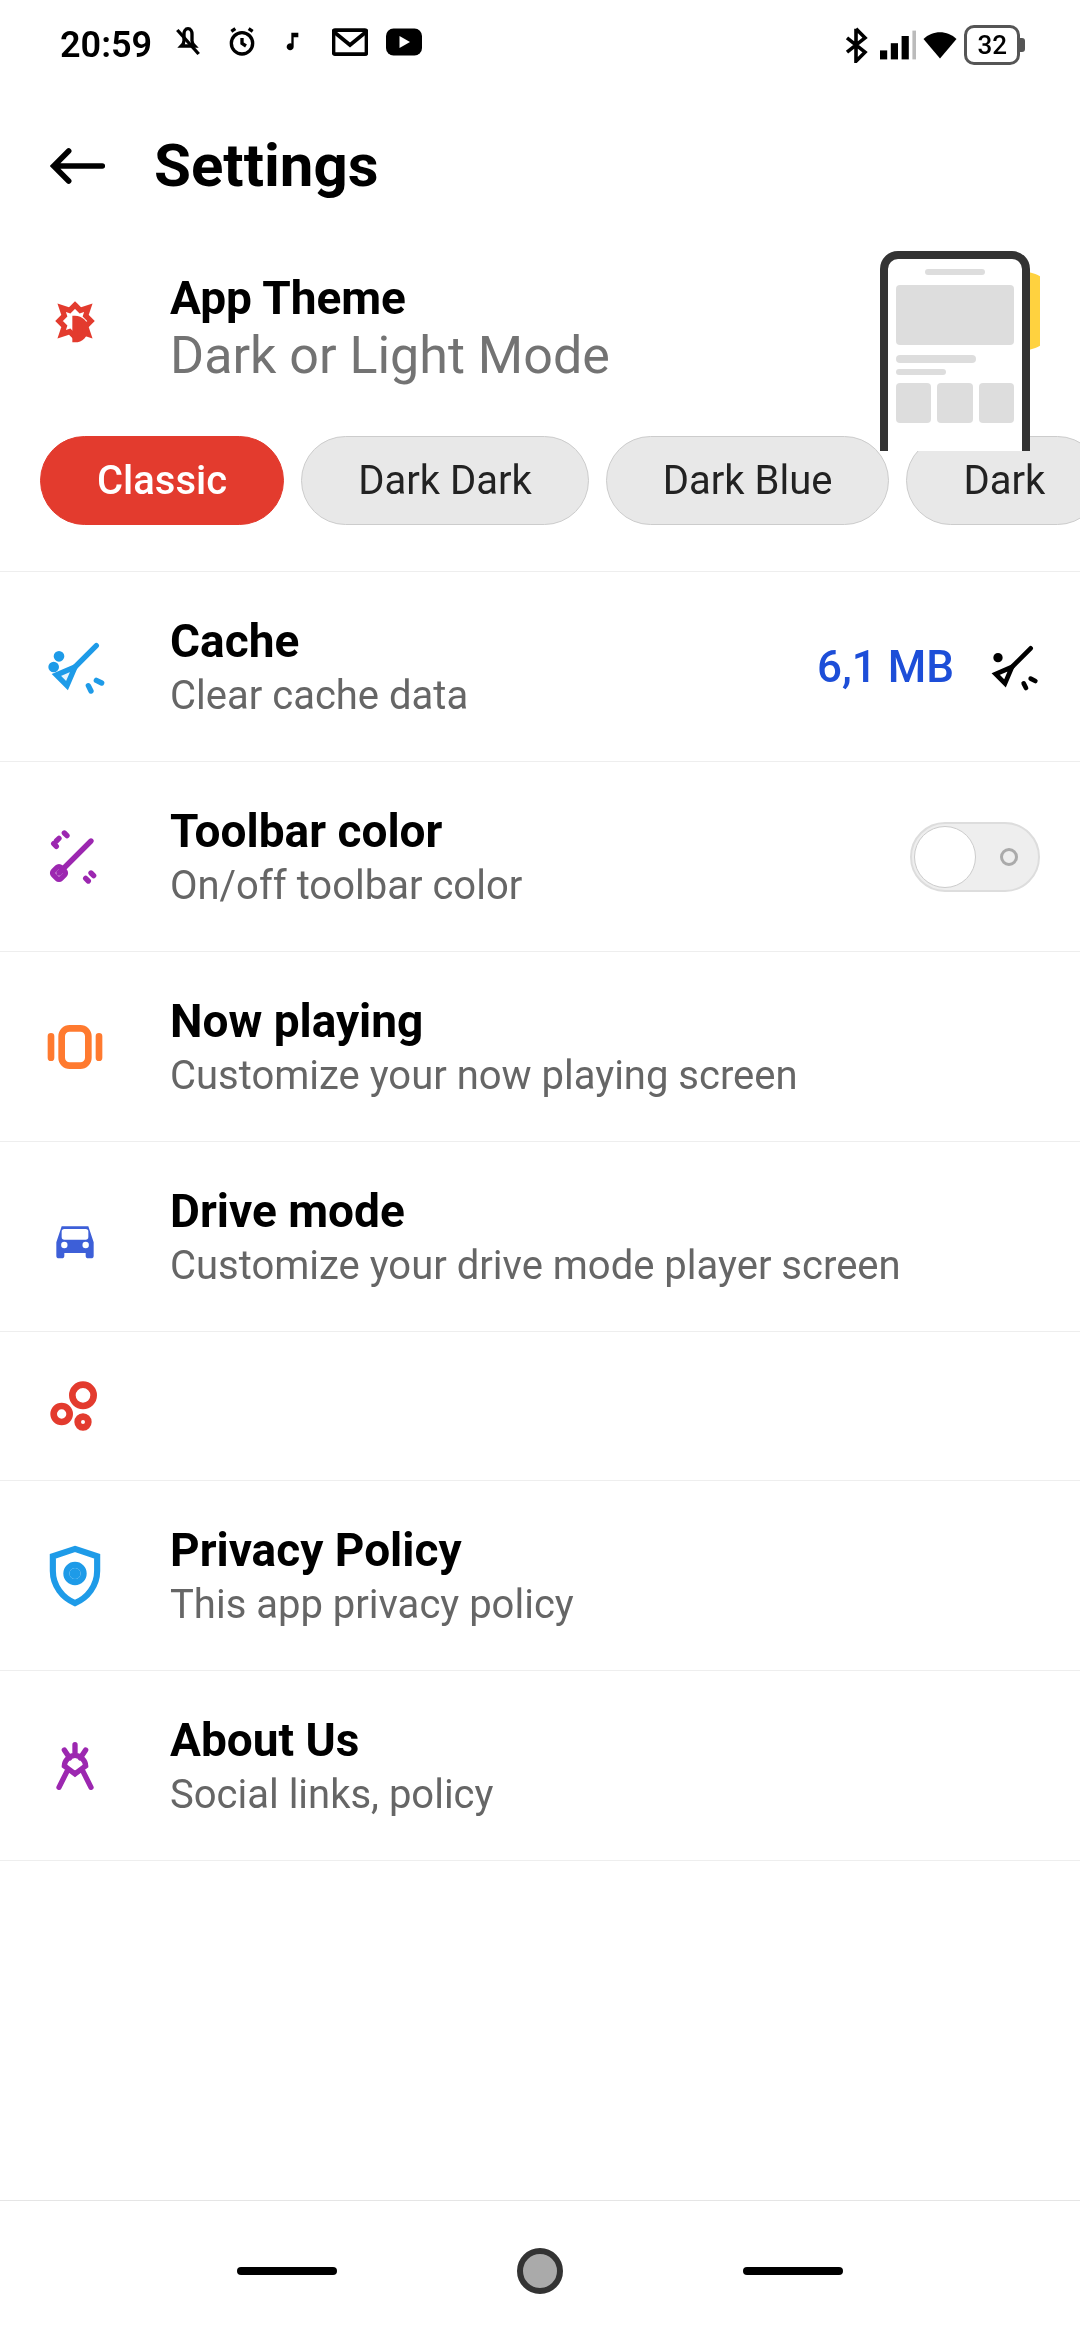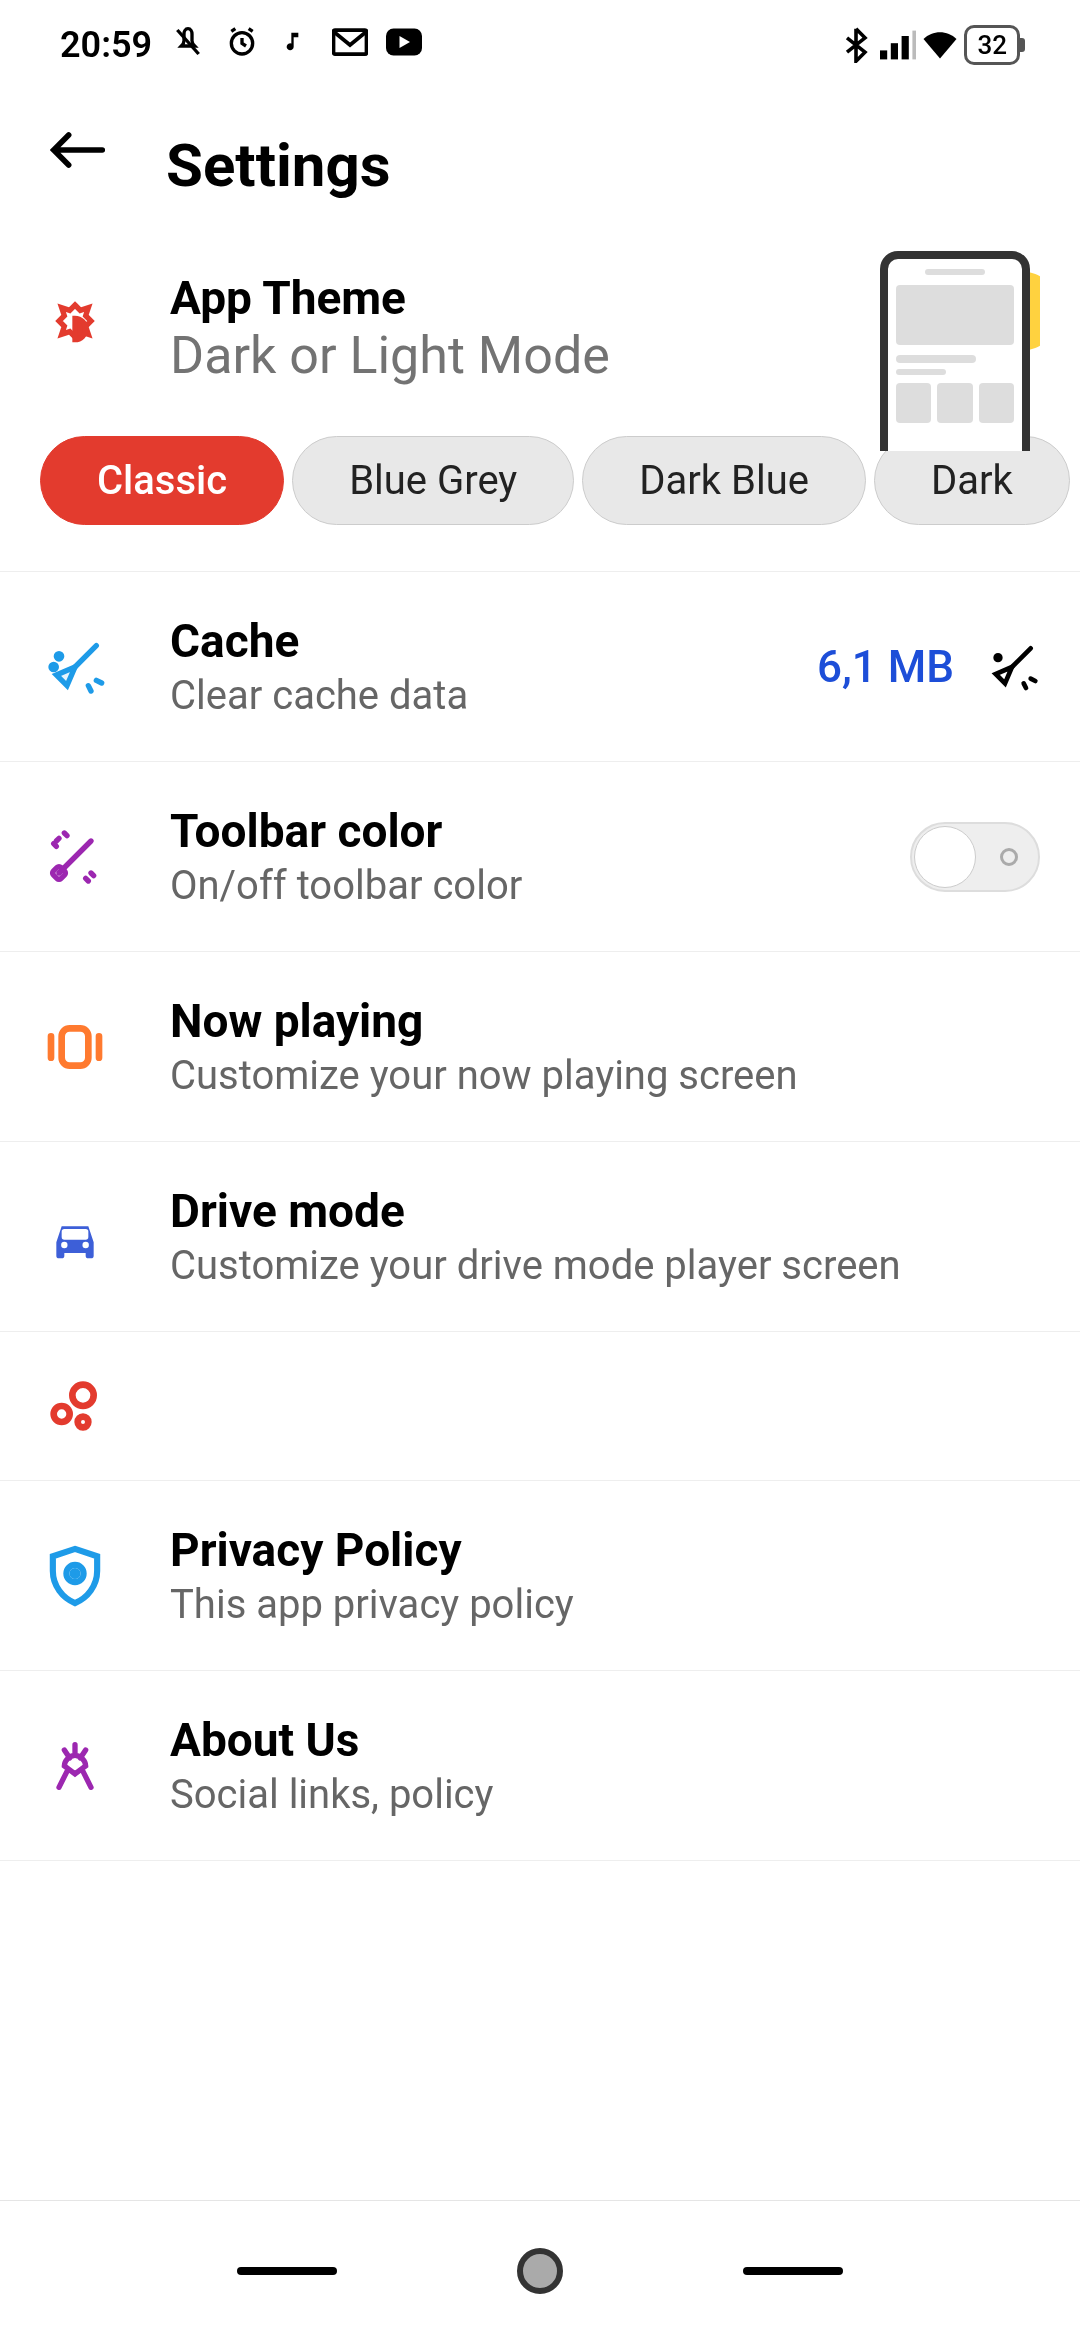--- a/index.html
+++ b/index.html
@@ -39,22 +39,23 @@
   position: absolute;
   right: -8px; top: 50%; transform: translateY(-50%);
   width: 5px; height: 14px;
   background: #555;
   border-radius: 0 3px 3px 0;
 }
 
 
 .header {
   display: flex;
+  align-items: center;
   padding: 40px 50px 40px 50px;
-  gap: 60px;
+  gap: 48px;
 }
 .back-arrow { font-size: 56px; line-height: 1; }
 .header-title { font-size: 60px; font-weight: 700; }
 
 
 .theme-section {
   padding: 30px 40px 36px 40px;
   position: relative;
   border-bottom: 1px solid #eee;
 }
@@ -83,21 +84,21 @@
   width: 150px; height: 250px;
   border: 8px solid #333;
   border-radius: 18px 18px 0 0;
   background: #fff;
 }
 .phone-bar { background: #ddd; border-radius: 4px; }
 
 
 .chips {
   display: flex;
-  gap: 8px;
+  gap: 17px;
   margin-top: 50px;
   padding: 0 0 10px 0;
 }
 .chip {
   padding: 20px 56px;
   border-radius: 50px;
   font-size: 40px;
   background: #e8e8e8;
   color: #222;
   border: 1px solid #ccc;
@@ -260,21 +261,21 @@
       <div style="display:flex;gap:6px;margin:8px 8px;">
         <div class="phone-bar" style="flex:1;height:40px;"></div>
         <div class="phone-bar" style="flex:1;height:40px;"></div>
         <div class="phone-bar" style="flex:1;height:40px;"></div>
       </div>
     </div>
   </div>
 
   <div class="chips">
     <div class="chip active">Classic</div>
-    <div class="chip">Blue Grey</div>
+    <div class="chip">Dark Dark</div>
     <div class="chip">Dark Blue</div>
     <div class="chip">Dark</div>
   </div>
 </div>
 
 <div class="row">
   <div class="row-icon">
     <svg width="64" height="64" viewBox="0 0 24 24" fill="none" stroke="#1e9be8" stroke-width="2" stroke-linecap="round">
         <path d="M20 4l-8 8"></path>
         <path d="M12 12l-7 3 4 4 3-7z" fill="#1e9be8" fill-opacity="0.1"></path>

